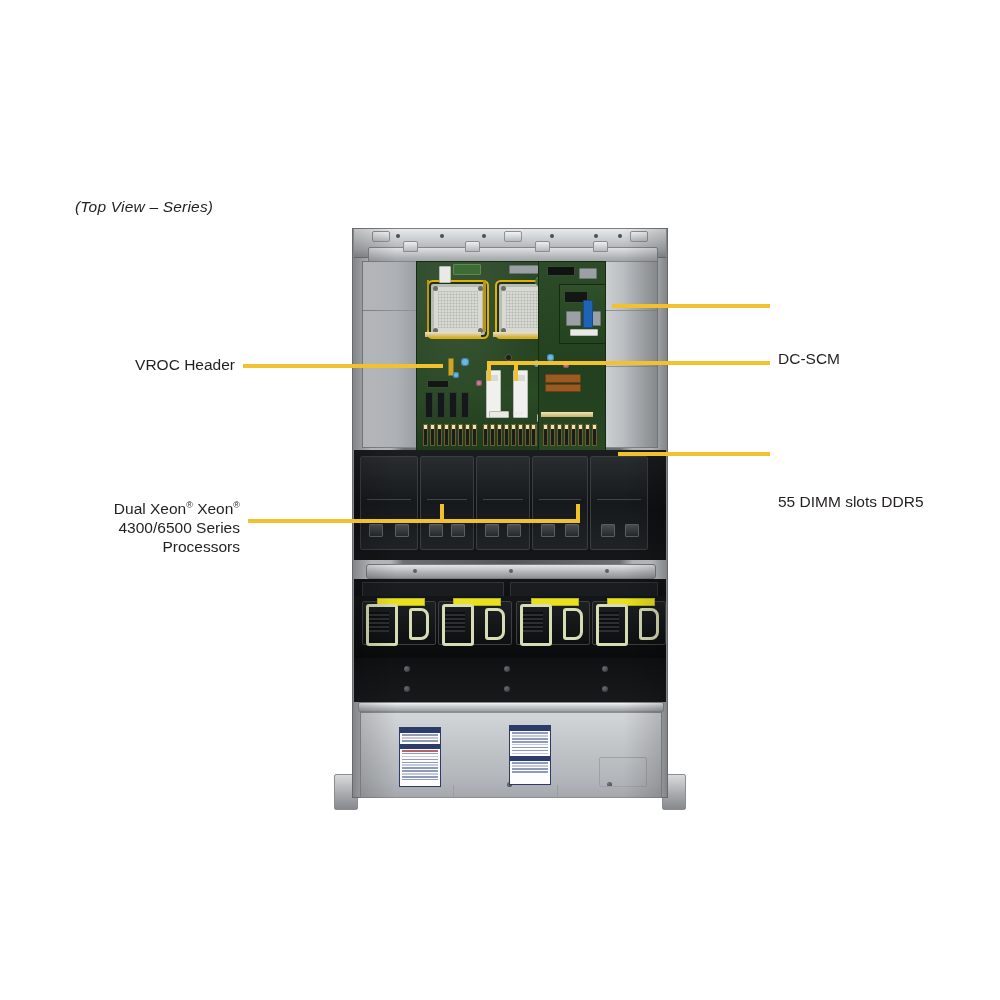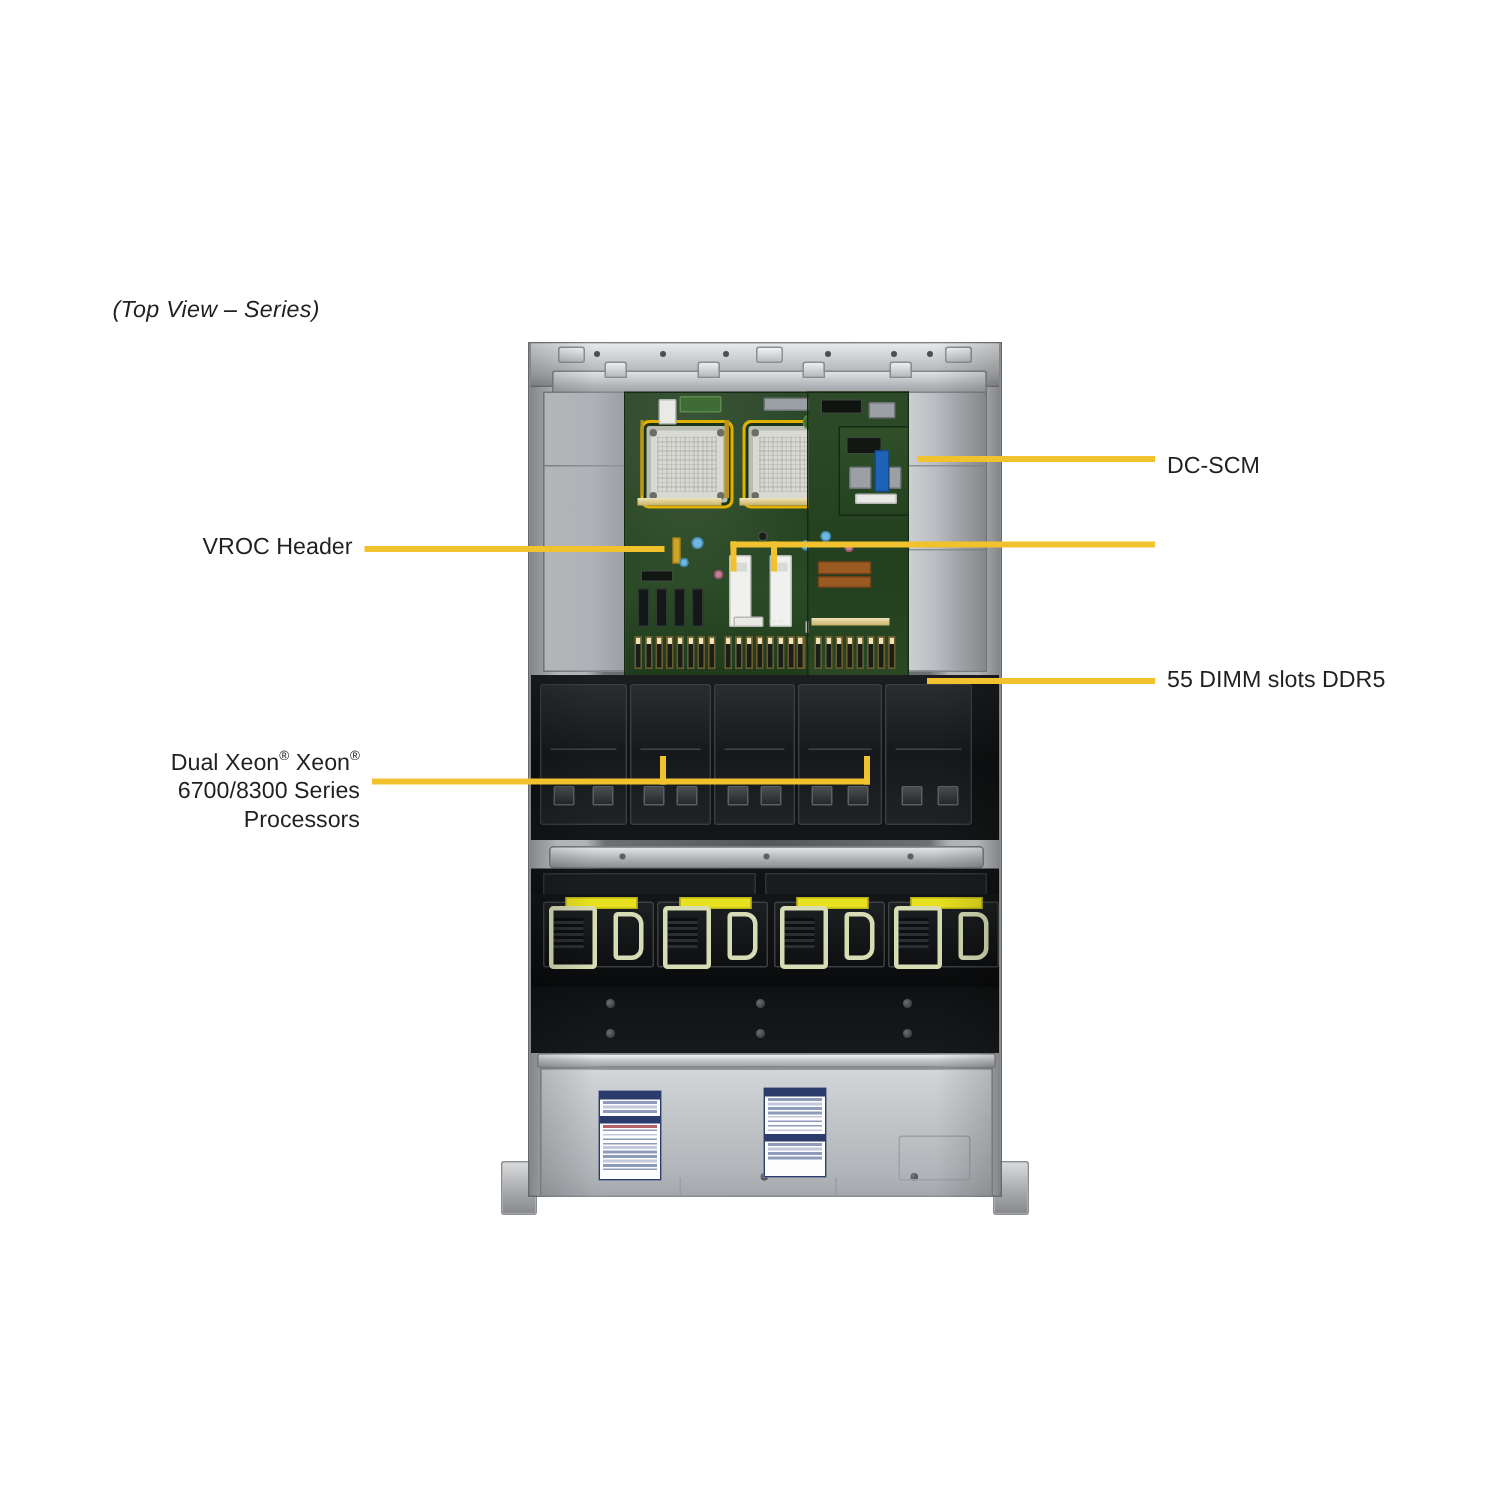--- a/index.html
+++ b/index.html
@@ -7,21 +7,21 @@
        font-family:"Liberation Sans","DejaVu Sans",sans-serif;color:#231f20;}
 
   .stage{position:absolute;left:0;top:0;width:1000px;height:1000px;}
 
   
   .caption{position:absolute;left:75px;top:198px;font-size:15.5px;font-style:italic;
            color:#231f20;letter-spacing:.2px;white-space:nowrap;}
 
   
   .callout{position:absolute;font-size:15.5px;line-height:19px;color:#231f20;white-space:nowrap;}
-  .callout.r{text-align:right;}
+  .callout.r{text-align:right;margin-top:48px;}
   .callout.l{text-align:right;}
   .callout sup{font-size:9px;vertical-align:super;line-height:0;}
 
   .lbl-dcscm{left:778px;top:301px;}
   .lbl-m2{left:778px;top:337px;white-space:normal;width:200px;}
   .lbl-dimm{left:778px;top:444px;}
   .lbl-vroc{left:60px;top:355px;width:175px;}
   .lbl-cpu{left:30px;top:499px;width:210px;}
 
   
@@ -497,17 +497,17 @@
   <div class="callout r lbl-dimm">
     <span>55 DIMM slots DDR5</span>
   </div>
 
   <div class="callout l lbl-vroc">
     <span>VROC Header</span>
   </div>
 
   <div class="callout l lbl-cpu">
     <div><span>Dual Xeon</span><sup>®</sup><span> Xeon</span><sup>®</sup></div>
-    <div>6700/8300 Series</div>
+    <div>4300/6500 Series</div>
     <div>Processors</div>
   </div>
 
 </div>
 
 </body></html>

